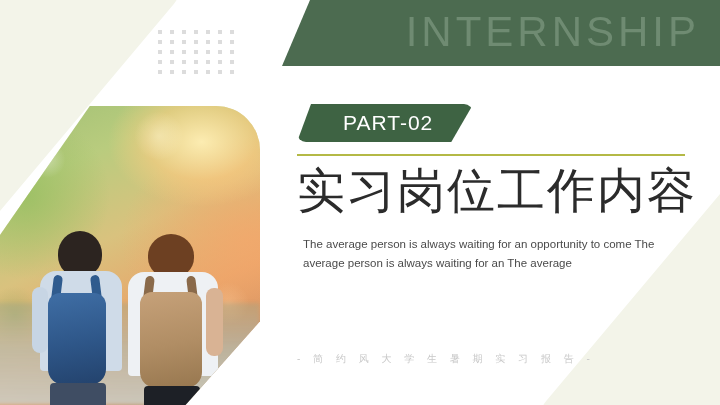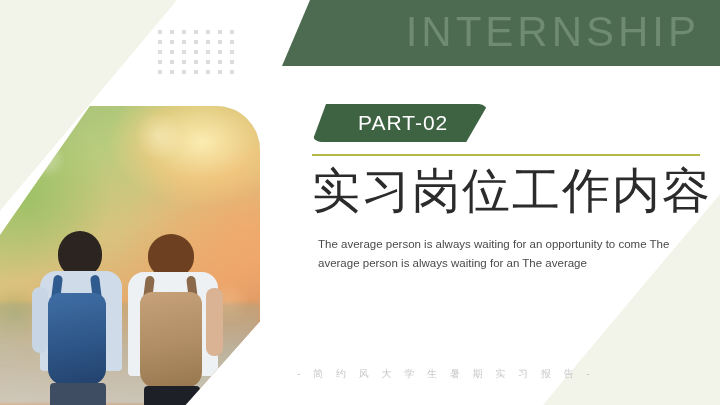--- a/index.html
+++ b/index.html
@@ -152,21 +152,21 @@
   #figR .body  { left: 6px;  top: 38px; width: 90px; height: 104px; background: #eef1f4; }
   #figR .arm   { left: 84px; top: 54px; width: 17px; height: 68px; background: #d9b394; }
   #figR .strapL{ left: 22px; top: 42px; width: 9px;  height: 32px; background: #8a6a4a; transform: rotate(7deg); }
   #figR .strapR{ left: 66px; top: 42px; width: 9px;  height: 32px; background: #8a6a4a; transform: rotate(-7deg); }
   #figR .pack  { left: 18px; top: 58px; width: 62px; height: 96px; background: linear-gradient(170deg,#c6a179 0%,#b08d64 55%,#97774f 100%); }
   #figR .legs  { left: 22px; top: 152px; width: 56px; height: 34px; background: #1d2026; }
 
   
   .content {
     position: absolute;
-    left: 312px;
+    left: 297px;
     top: 104px;
     width: 400px;
   }
 
   .part-badge {
     position: relative;
     display: inline-block;
     height: 38px;
     padding: 0 40px 0 46px;
     background: #3e6343;
@@ -202,21 +202,21 @@
     width: 360px;
     font-size: 11.5px;
     line-height: 19px;
     color: #4a4a4a;
     margin-left: 6px;
   }
 
   .footer-caption {
     position: absolute;
     left: 297px;
-    top: 367px;
+    top: 352px;
     font-size: 10px;
     letter-spacing: 5px;
     color: #c8c8c8;
     white-space: nowrap;
   }
 </style>
 </head>
 <body>
 
 <div class="slide">

